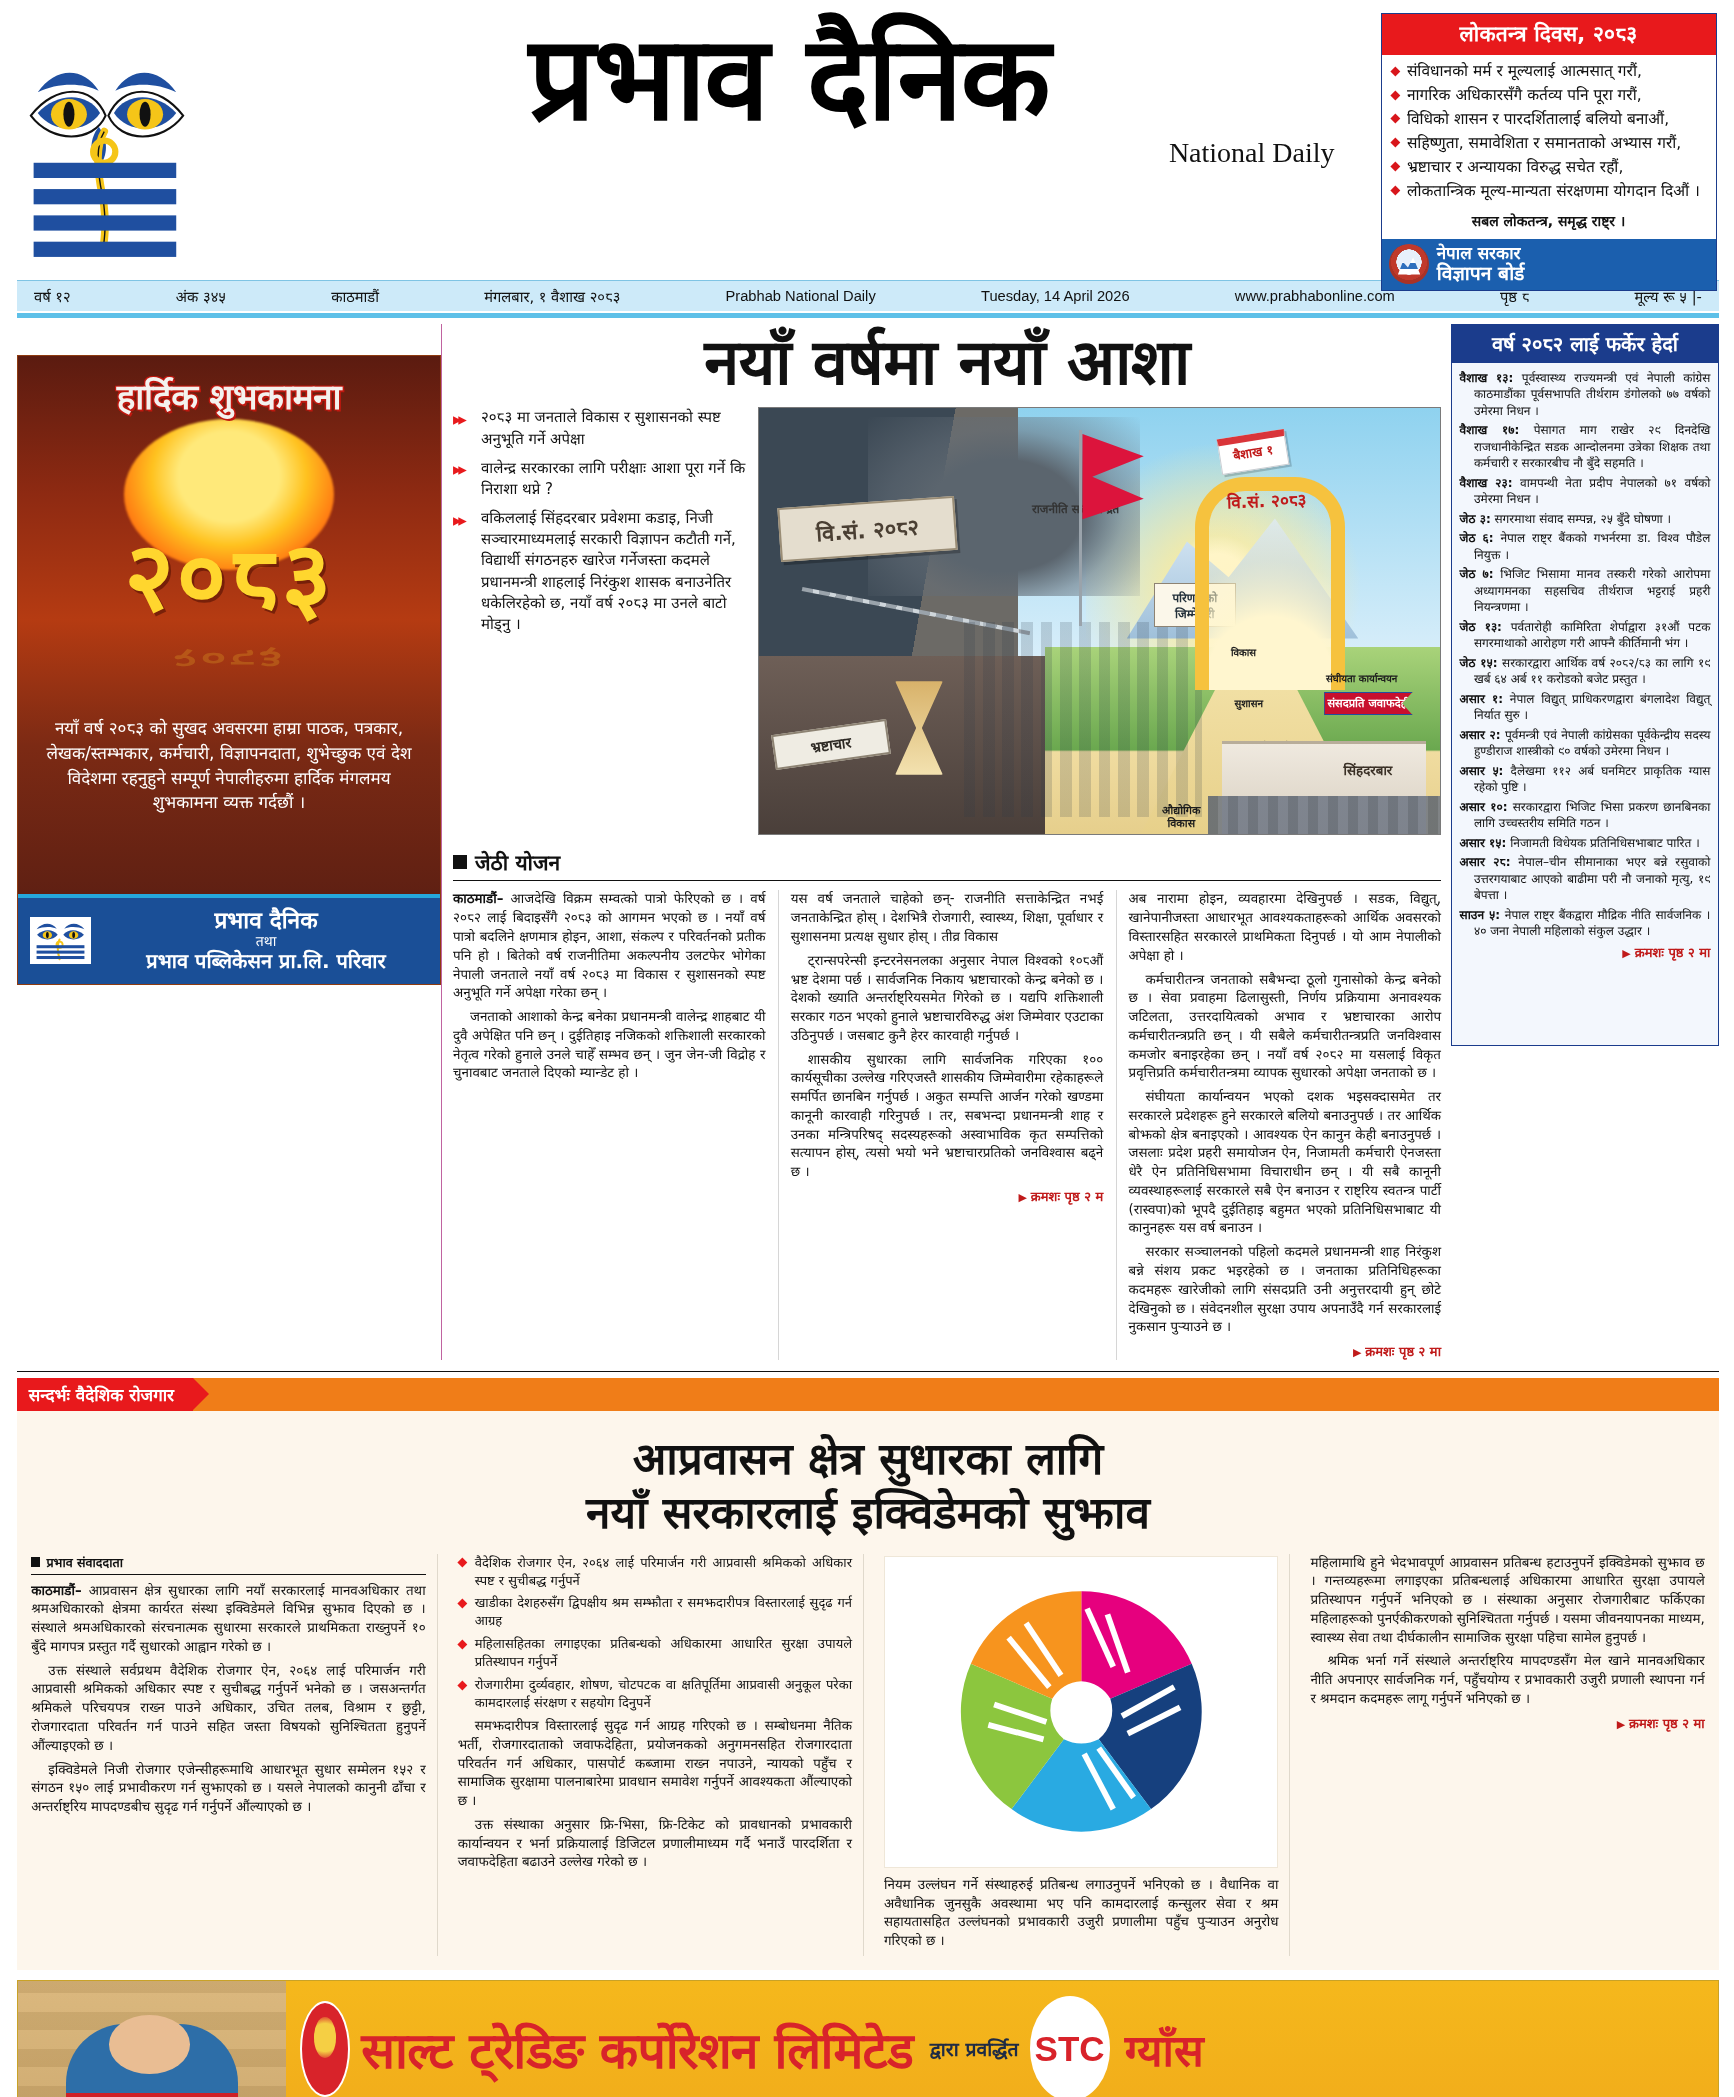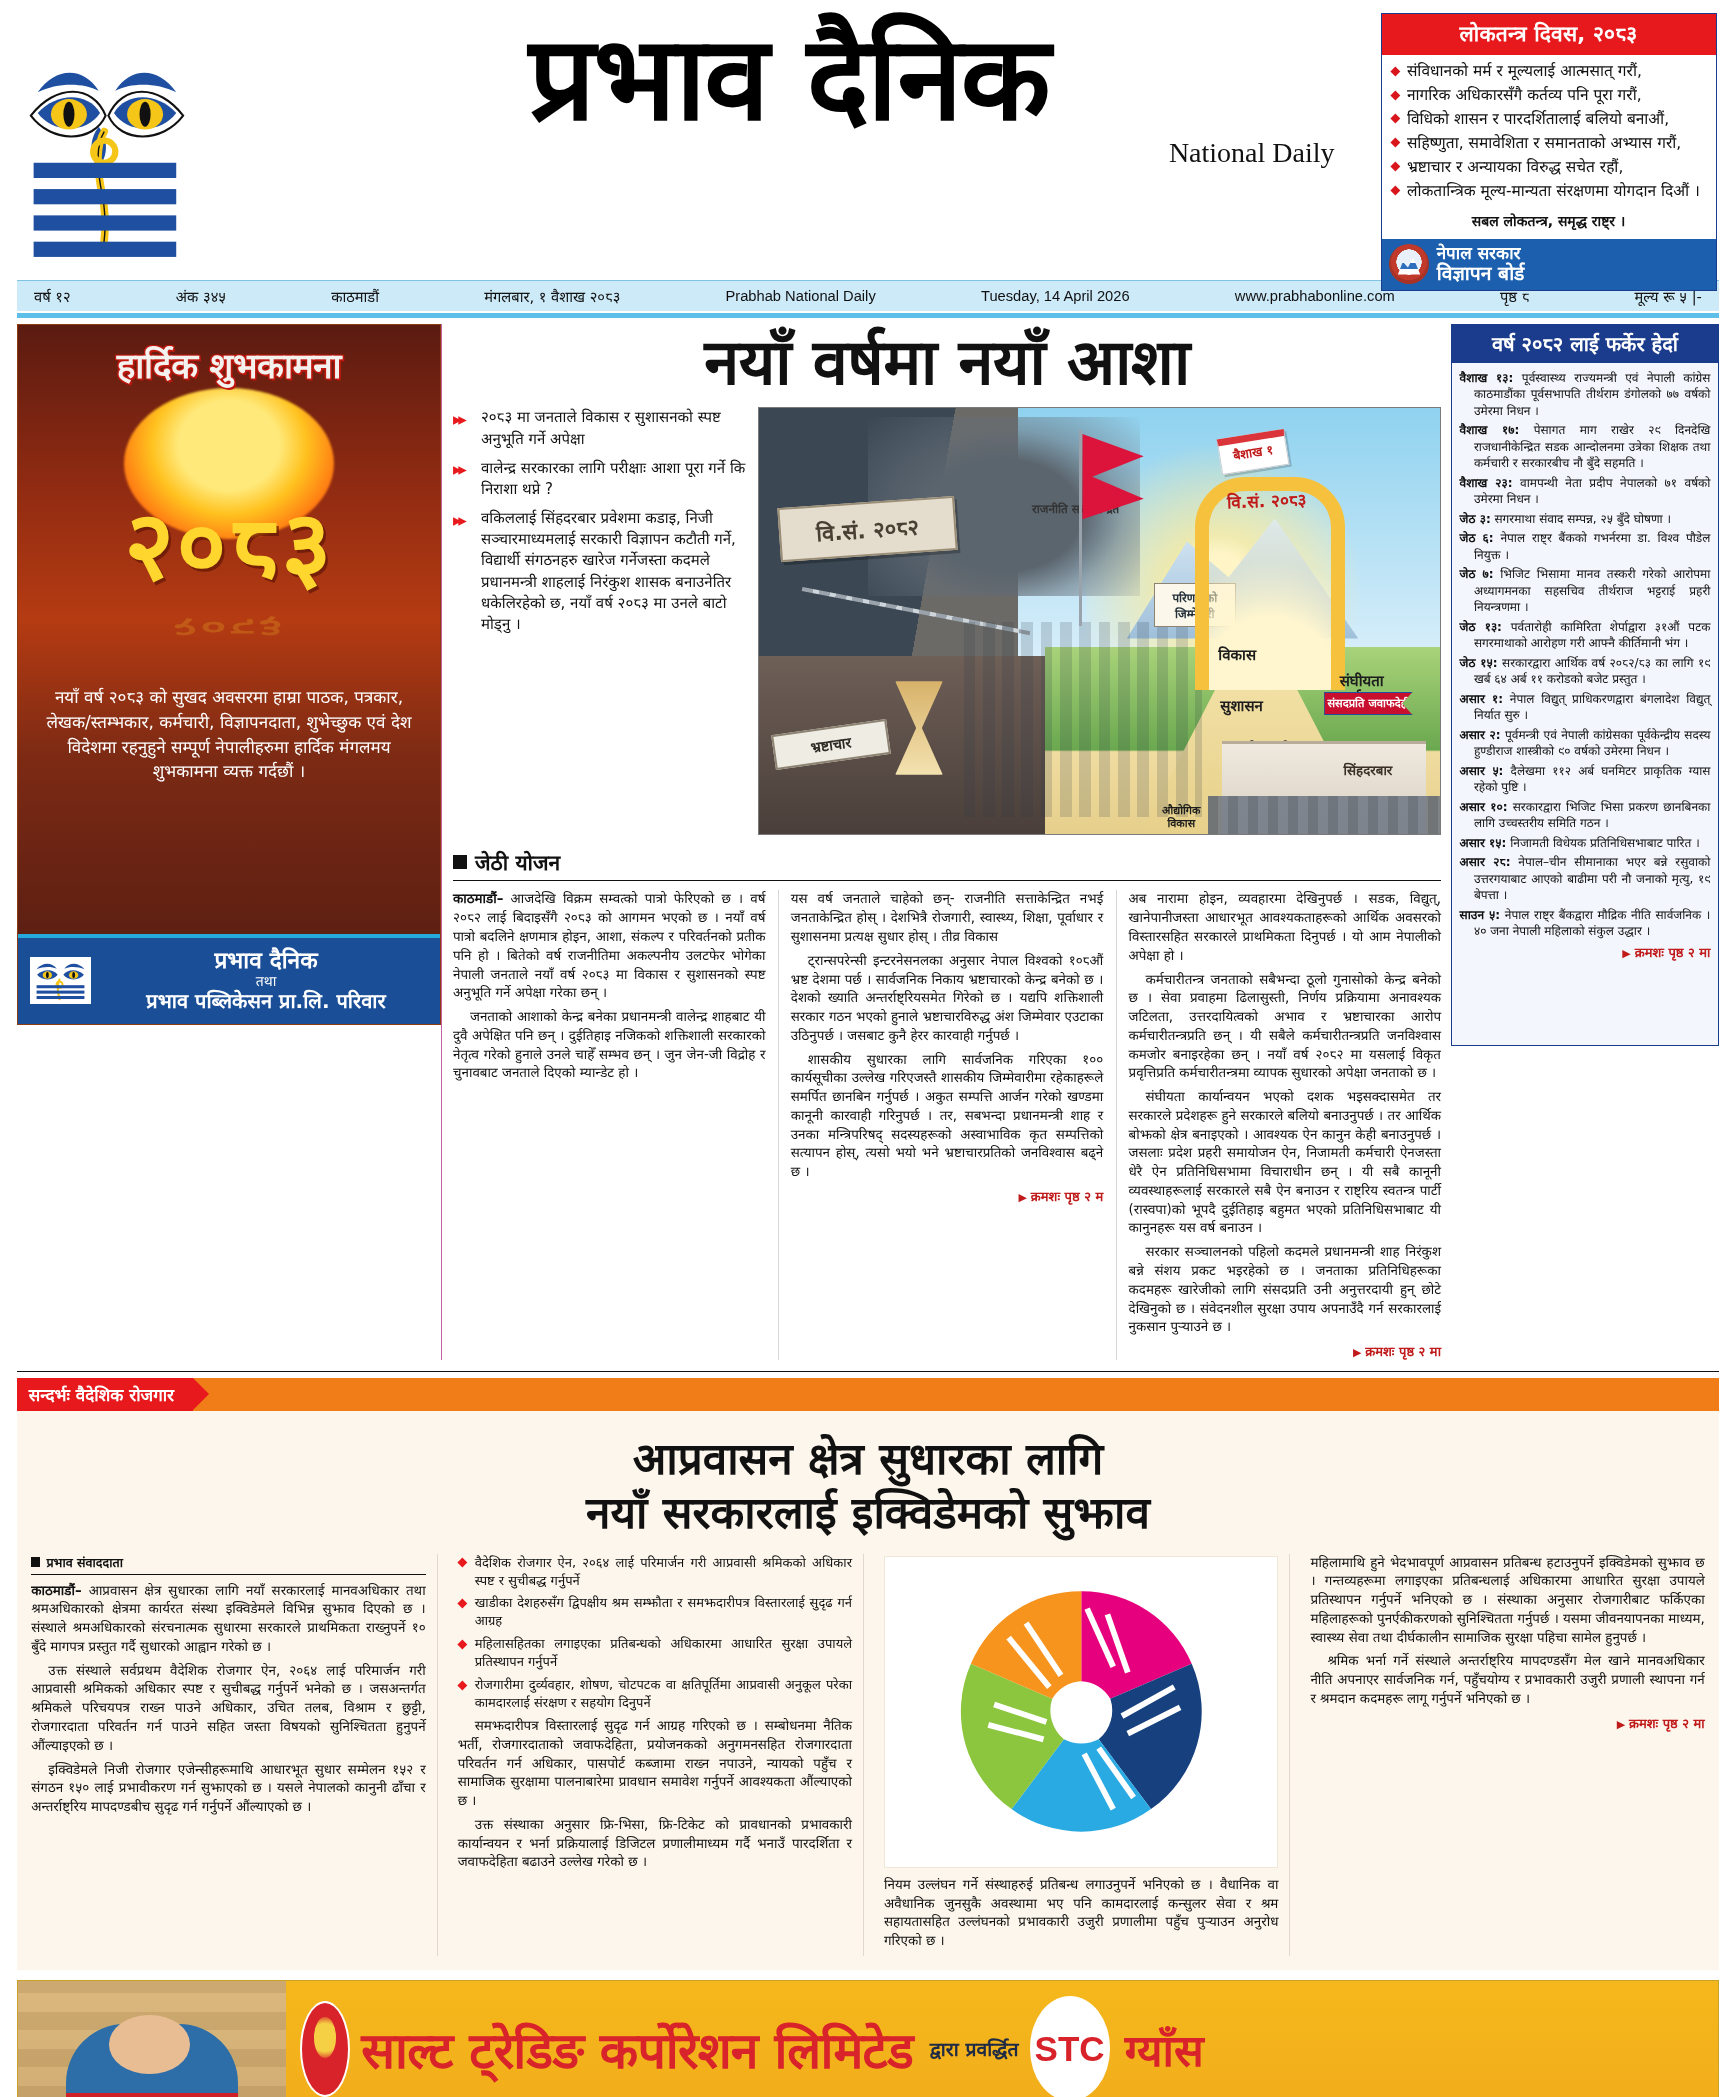--- a/index.html
+++ b/index.html
@@ -143,22 +143,23 @@
   }
   .col-left  { width: 424px; flex: 0 0 424px; }
   .col-mid   { flex: 1 1 auto; padding: 0 10px 0 11px; border-left: 0.8px solid #c063a0; }
   .col-right { width: 268px; flex: 0 0 268px; }
 
   
   .ny-ad {
     border: 1.3px solid #8e3b10;
     background: linear-gradient(#5b1b10 0%, #8e2a12 22%, #b53b12 42%, #7c2a14 62%, #4e1a12 100%);
     position: relative;
-    height: 701px;
+    height: 630px;
     overflow: hidden;
+    margin-top: 31px;
   }
   .ny-sun {
     position: absolute;
     left: 50%; top: 63px; transform: translateX(-50%);
     width: 210px; height: 151px;
     border-radius: 50%;
     background: radial-gradient(ellipse at 50% 38%, #ffe97a 0 34%, #ffc21f 52%, #ff7a12 74%, rgba(200,50,10,0) 100%);
     filter: blur(0.8px);
   }
   .ny-greet {
@@ -310,21 +311,21 @@
     color:#c01a1a; font-family:"DejaVu Sans",sans-serif; font-weight:700;
     font-size:12.6px; text-align:center; line-height:1.25; transform: rotate(-9deg);
     box-shadow: 2.1px 2.5px 0 rgba(0,0,0,.18);
   }
   .photo .thought {
     position:absolute; left:40%; top:22%; width:13%; text-align:center;
     color:#333; font-family:"DejaVu Sans",sans-serif; font-weight:700; font-size:11.7px; line-height:1.2;
   }
   .photo .kw {
     position:absolute; color:#1d1d1d; font-family:"DejaVu Sans",sans-serif;
-    font-weight:700; font-size:15px; text-align:center; line-height:1.15;
+    font-weight:700; font-size:10px; text-align:center; line-height:1.15;
   }
   .photo .banner-flag {
     position:absolute; right:4%; bottom:28%; width:13%; padding:4.2px 1.7px;
     background:#c8102e; color:#fff; font-family:"DejaVu Sans",sans-serif;
     font-weight:700; font-size:11.3px; text-align:center; line-height:1.15;
     clip-path: polygon(0 0, 100% 0, 88% 50%, 100% 100%, 0 100%);
     border:1.7px solid #1f4fa0;
   }
   .photo .palace {
     position:absolute; right:2%; bottom:0; width:30%; height:22%;

